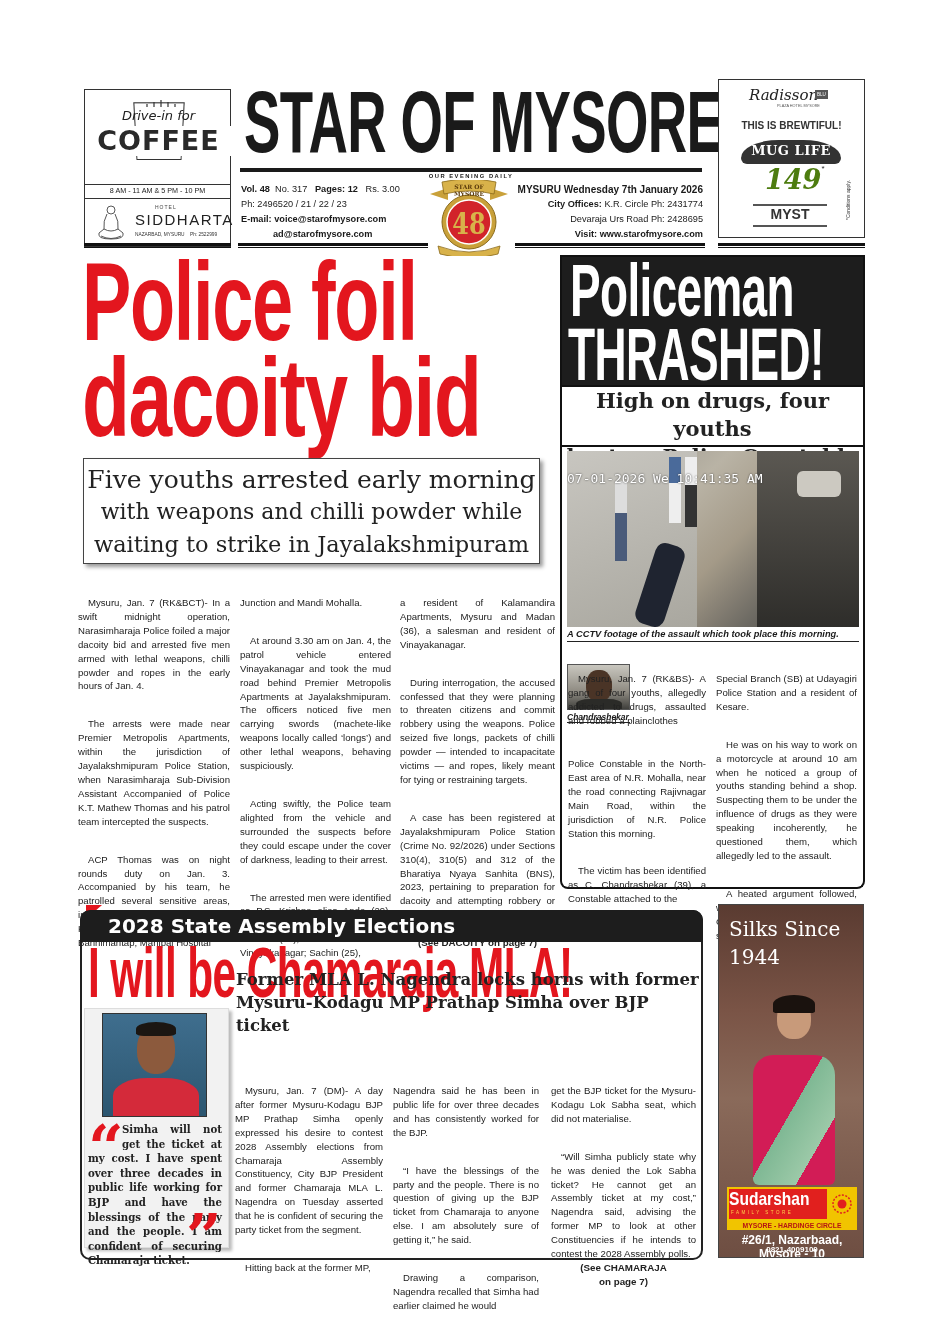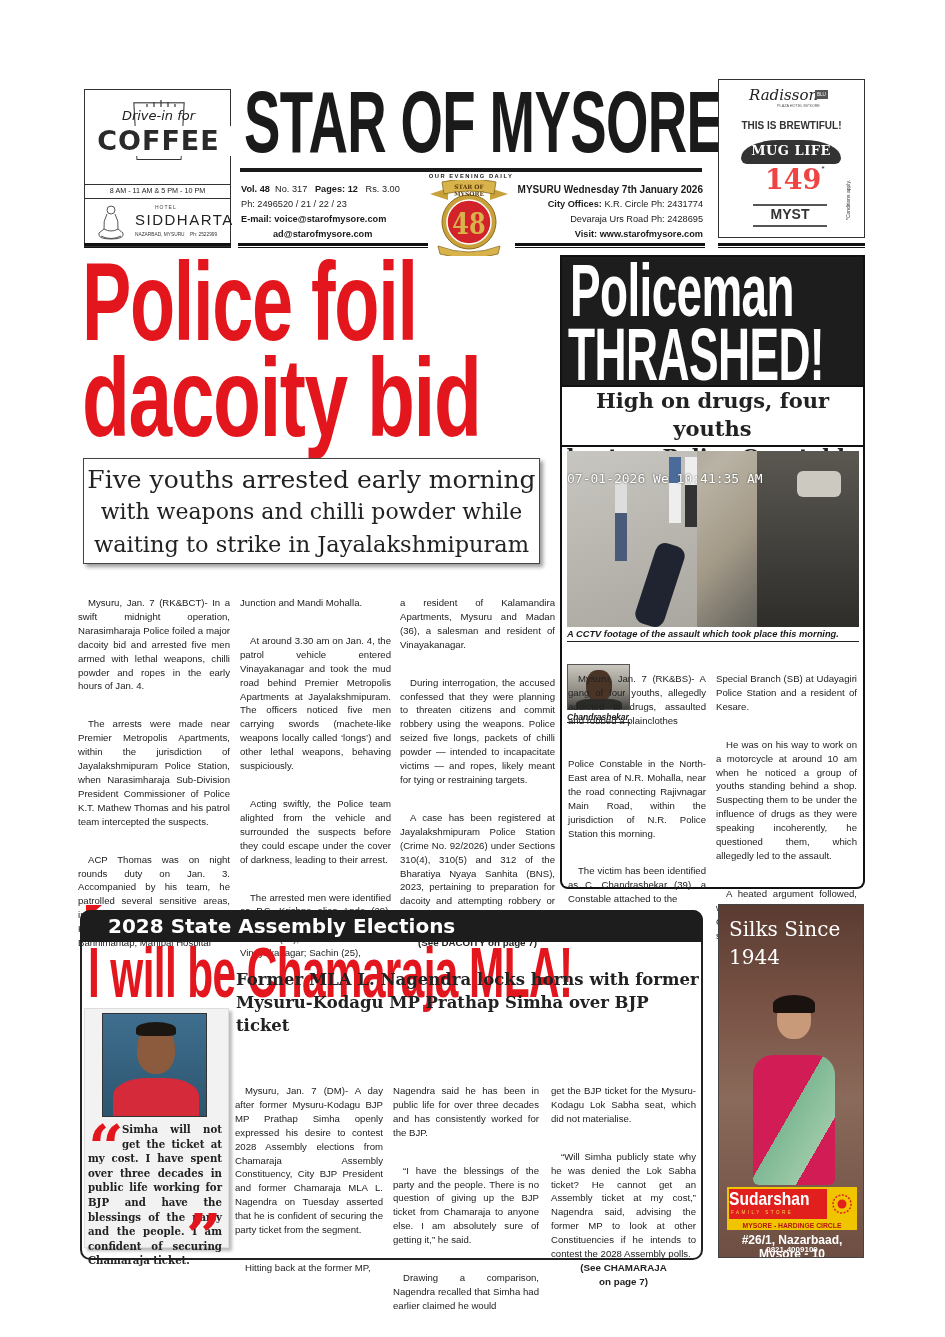--- a/index.html
+++ b/index.html
@@ -106,21 +106,21 @@
 <div class="abs double-rule" style="left:515px;top:243px;width:190px;"></div>
 
 <div class="abs ad-box" style="left:718px;top:79px;width:147px;height:159px;">
   <div class="abs" style="left:30px;top:6px;font-family:'DejaVu Serif',serif;font-style:italic;font-size:15px;color:#222;">Radisson</div>
   <div class="abs" style="left:96px;top:10px;background:#555;color:#fff;font-size:4.5px;padding:2px 2px;">BLU</div>
   <div class="abs" style="left:58px;top:24px;font-size:3.8px;color:#555;">PLAZA HOTEL MYSORE</div>
   <div class="abs" style="left:0;top:40px;width:145px;text-align:center;font-size:10px;font-weight:bold;color:#333;">THIS IS BREWTIFUL!</div>
   <div class="abs" style="left:22px;top:60px;width:100px;height:24px;background:#333;border-radius:50px 50px 8px 8px / 24px 24px 8px 8px;"></div>
   <div class="abs" style="left:22px;top:63px;width:100px;text-align:center;color:#fff;font-weight:bold;font-family:'DejaVu Serif',serif;font-size:13px;letter-spacing:0.5px;">MUG LIFE</div>
   <div class="abs" style="left:46px;top:84px;width:56px;text-align:center;">
-    <span style="font-family:'DejaVu Serif',serif;font-weight:bold;font-size:27px;color:#ef4444;">149</span><span style="font-size:8px;vertical-align:top;">*</span>
+    <span style="font-family:'DejaVu Serif',serif;font-weight:bold;font-size:27px;color:#4d7c0f;font-style:italic;">149</span><span style="font-size:8px;vertical-align:top;">*</span>
   </div>
   <div class="abs" style="left:34px;top:124px;width:74px;border-top:2px double #555;"></div>
   <div class="abs" style="left:34px;top:126px;width:74px;text-align:center;font-weight:bold;font-size:14px;color:#333;">MYST</div>
   <div class="abs" style="left:34px;top:145px;width:74px;border-top:2px double #555;"></div>
   <div class="abs" style="left:126px;top:140px;font-size:5px;color:#333;transform:rotate(-90deg);transform-origin:left top;white-space:nowrap;">*Conditions apply.</div>
 </div>
 <div class="abs double-rule" style="left:718px;top:243px;width:147px;"></div>
 
 <div class="abs" style="left:80px;top:252px;width:470px;height:200px;">
   <span class="cond hl-main red" style="position:absolute;left:2px;top:0;">Police foil</span>
@@ -128,21 +128,21 @@
 </div>
 
 <div class="abs sub-box" style="left:83px;top:458px;width:457px;height:106px;padding-top:4px;">
   <div style="font-size:25px;line-height:33px;">Five youths arrested early morning</div>
   <div style="font-size:22px;line-height:32px;">with weapons and chilli powder while</div>
   <div style="font-size:22.5px;line-height:32px;">waiting to strike in Jayalakshmipuram</div>
 </div>
 
 <div class="abs body-text" style="left:78px;top:572px;width:152px;">
   <p>Mysuru, Jan. 7 (RK&amp;BCT)- In a swift midnight operation, Narasimharaja Police foiled a major dacoity bid and arrested five men armed with lethal weapons, chilli powder and ropes in the early hours of Jan. 4.</p>
-  <p>The arrests were made near Premier Metropolis Apartments, within the jurisdiction of Jayalakshmipuram Police Station, when Narasimharaja Sub-Division President Commissioner of Police K.T. Mathew Thomas and his patrol team intercepted the suspects.</p>
+  <p>The arrests were made near Premier Metropolis Apartments, within the jurisdiction of Jayalakshmipuram Police Station, when Narasimharaja Sub-Division Assistant Accompanied of Police K.T. Mathew Thomas and his patrol team intercepted the suspects.</p>
   <p>ACP Thomas was on night rounds duty on Jan. 3. Accompanied by his team, he patrolled several sensitive areas, including Yadavagiri, Moulana Abul Kalam Circle (Highway Circle), Bannimantap, Manipal Hospital</p>
 </div>
 <div class="abs body-text" style="left:240px;top:572px;width:151px;">
   <p style="text-indent:0;">Junction and Mandi Mohalla.</p>
   <p>At around 3.30 am on Jan. 4, the patrol vehicle entered Vinayakanagar and took the mud road behind Premier Metropolis Apartments at Jayalakshmipuram. The officers noticed five men carrying swords (machete-like weapons locally called ‘longs’) and other lethal weapons, behaving suspiciously.</p>
   <p>Acting swiftly, the Police team alighted from the vehicle and surrounded the suspects before they could escape under the cover of darkness, leading to their arrest.</p>
   <p>The arrested men were identified as P.S. Krishna alias Ande (29), Amarnath alias Vinu (38), and S. Harish (36), all residents of Vinayakanagar; Sachin (25),</p>
 </div>
 <div class="abs body-text" style="left:400px;top:572px;width:155px;">
   <p style="text-indent:0;">a resident of Kalamandira Apartments, Mysuru and Madan (36), a salesman and resident of Vinayakanagar.</p>

